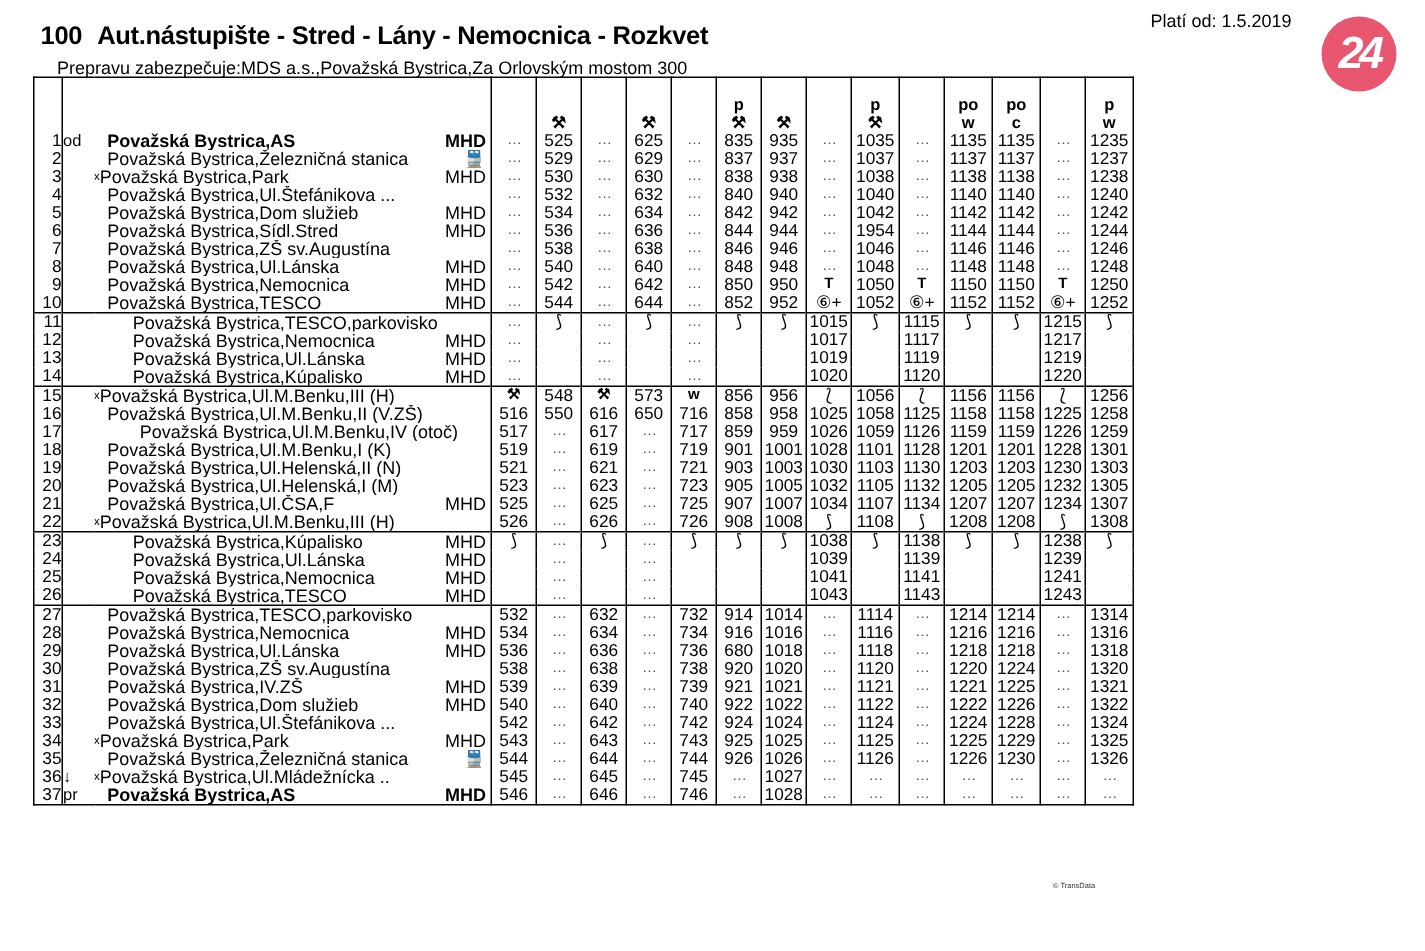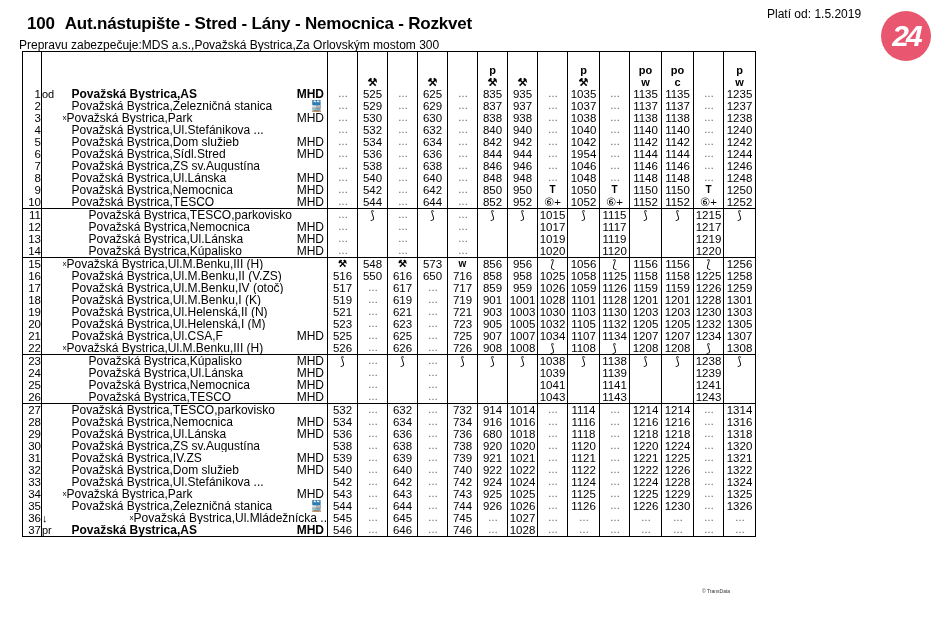--- a/index.html
+++ b/index.html
@@ -1,19 +1,19 @@
 <!DOCTYPE html>
 <html><head>
 <meta charset="utf-8">
 <style>
   html, body { margin:0; padding:0; background:#fff; }
   body { width:950px; height:634px; position:relative; overflow:hidden; font-family:"Liberation Sans", sans-serif; color:#000; }
   .title { position:absolute; left:27px; top:14px; font-size:17px; font-weight:bold; letter-spacing:-0.2px; }
   .title .num { margin-right:10px; }
-  .carrier { position:absolute; left:19px; top:38px; font-size:12px; }
+  .carrier { position:absolute; left:38px; top:38px; font-size:12px; }
   .valid { position:absolute; left:767px; top:7px; font-size:12px; }
   .badge { position:absolute; left:881px; top:11px; width:50px; height:50px; border-radius:50%; background:#e8566f; color:#fff; font-weight:bold; font-size:30px; text-align:center; line-height:50px; letter-spacing:-3px; font-style:italic; }
   table.tt { position:absolute; left:22px; top:51px; border-collapse:collapse; font-size:11.5px; table-layout:fixed; }
   table.tt td, table.tt th { padding:0; height:12px; line-height:12px; white-space:nowrap; overflow:hidden; }
   table.tt th { font-weight:normal; border:1px solid #000; text-align:center; height:13px; }
   col.c-tc { width:19px; } col.c-dir { width:21px; } col.c-stop { width:265px; }
   col.c-t { width:30px; }
   col.c-w { width:32px; }
   td.tc { text-align:right; padding-right:1px; border-left:1px solid #000; }
   td.dir { border-left:1px solid #000; font-size:11px; position:relative; }
@@ -427,21 +427,21 @@
         <td class="t">1058</td>
         <td class="t">1125</td>
         <td class="t">1158</td>
         <td class="t">1158</td>
         <td class="t">1225</td>
         <td class="t">1258</td>
       </tr>
       <tr>
         <td class="tc">17</td>
         <td class="dir"></td>
-        <td class="stop" style="padding-left: 9px;"><span class="mhd"></span><span class="x"></span><span>Považská Bystrica,Ul.M.Benku,IV (otoč)</span></td>
+        <td class="stop" style="padding-left: 9px; text-align: center;"><span class="mhd"></span><span class="x"></span><span>Považská Bystrica,Ul.M.Benku,IV (otoč)</span></td>
         <td class="t">517</td>
         <td class="t dots">…</td>
         <td class="t">617</td>
         <td class="t dots">…</td>
         <td class="t">717</td>
         <td class="t">859</td>
         <td class="t">959</td>
         <td class="t">1026</td>
         <td class="t">1059</td>
         <td class="t">1126</td>
@@ -788,21 +788,21 @@
         <td class="t">1126</td>
         <td class="t dots">…</td>
         <td class="t">1226</td>
         <td class="t">1230</td>
         <td class="t dots">…</td>
         <td class="t">1326</td>
       </tr>
       <tr>
         <td class="tc">36</td>
         <td class="dir">↓</td>
-        <td class="stop" style="padding-left: 0px; text-align: right;"><span class="mhd"></span><span class="x">x</span><span>Považská Bystrica,Ul.Mládežnícka ..</span></td>
+        <td class="stop" style="padding-left: 0px;"><span class="mhd"></span><span class="x">x</span><span>Považská Bystrica,Ul.Mládežnícka ..</span></td>
         <td class="t">545</td>
         <td class="t dots">…</td>
         <td class="t">645</td>
         <td class="t dots">…</td>
         <td class="t">745</td>
         <td class="t dots">…</td>
         <td class="t">1027</td>
         <td class="t dots">…</td>
         <td class="t dots">…</td>
         <td class="t dots">…</td>

